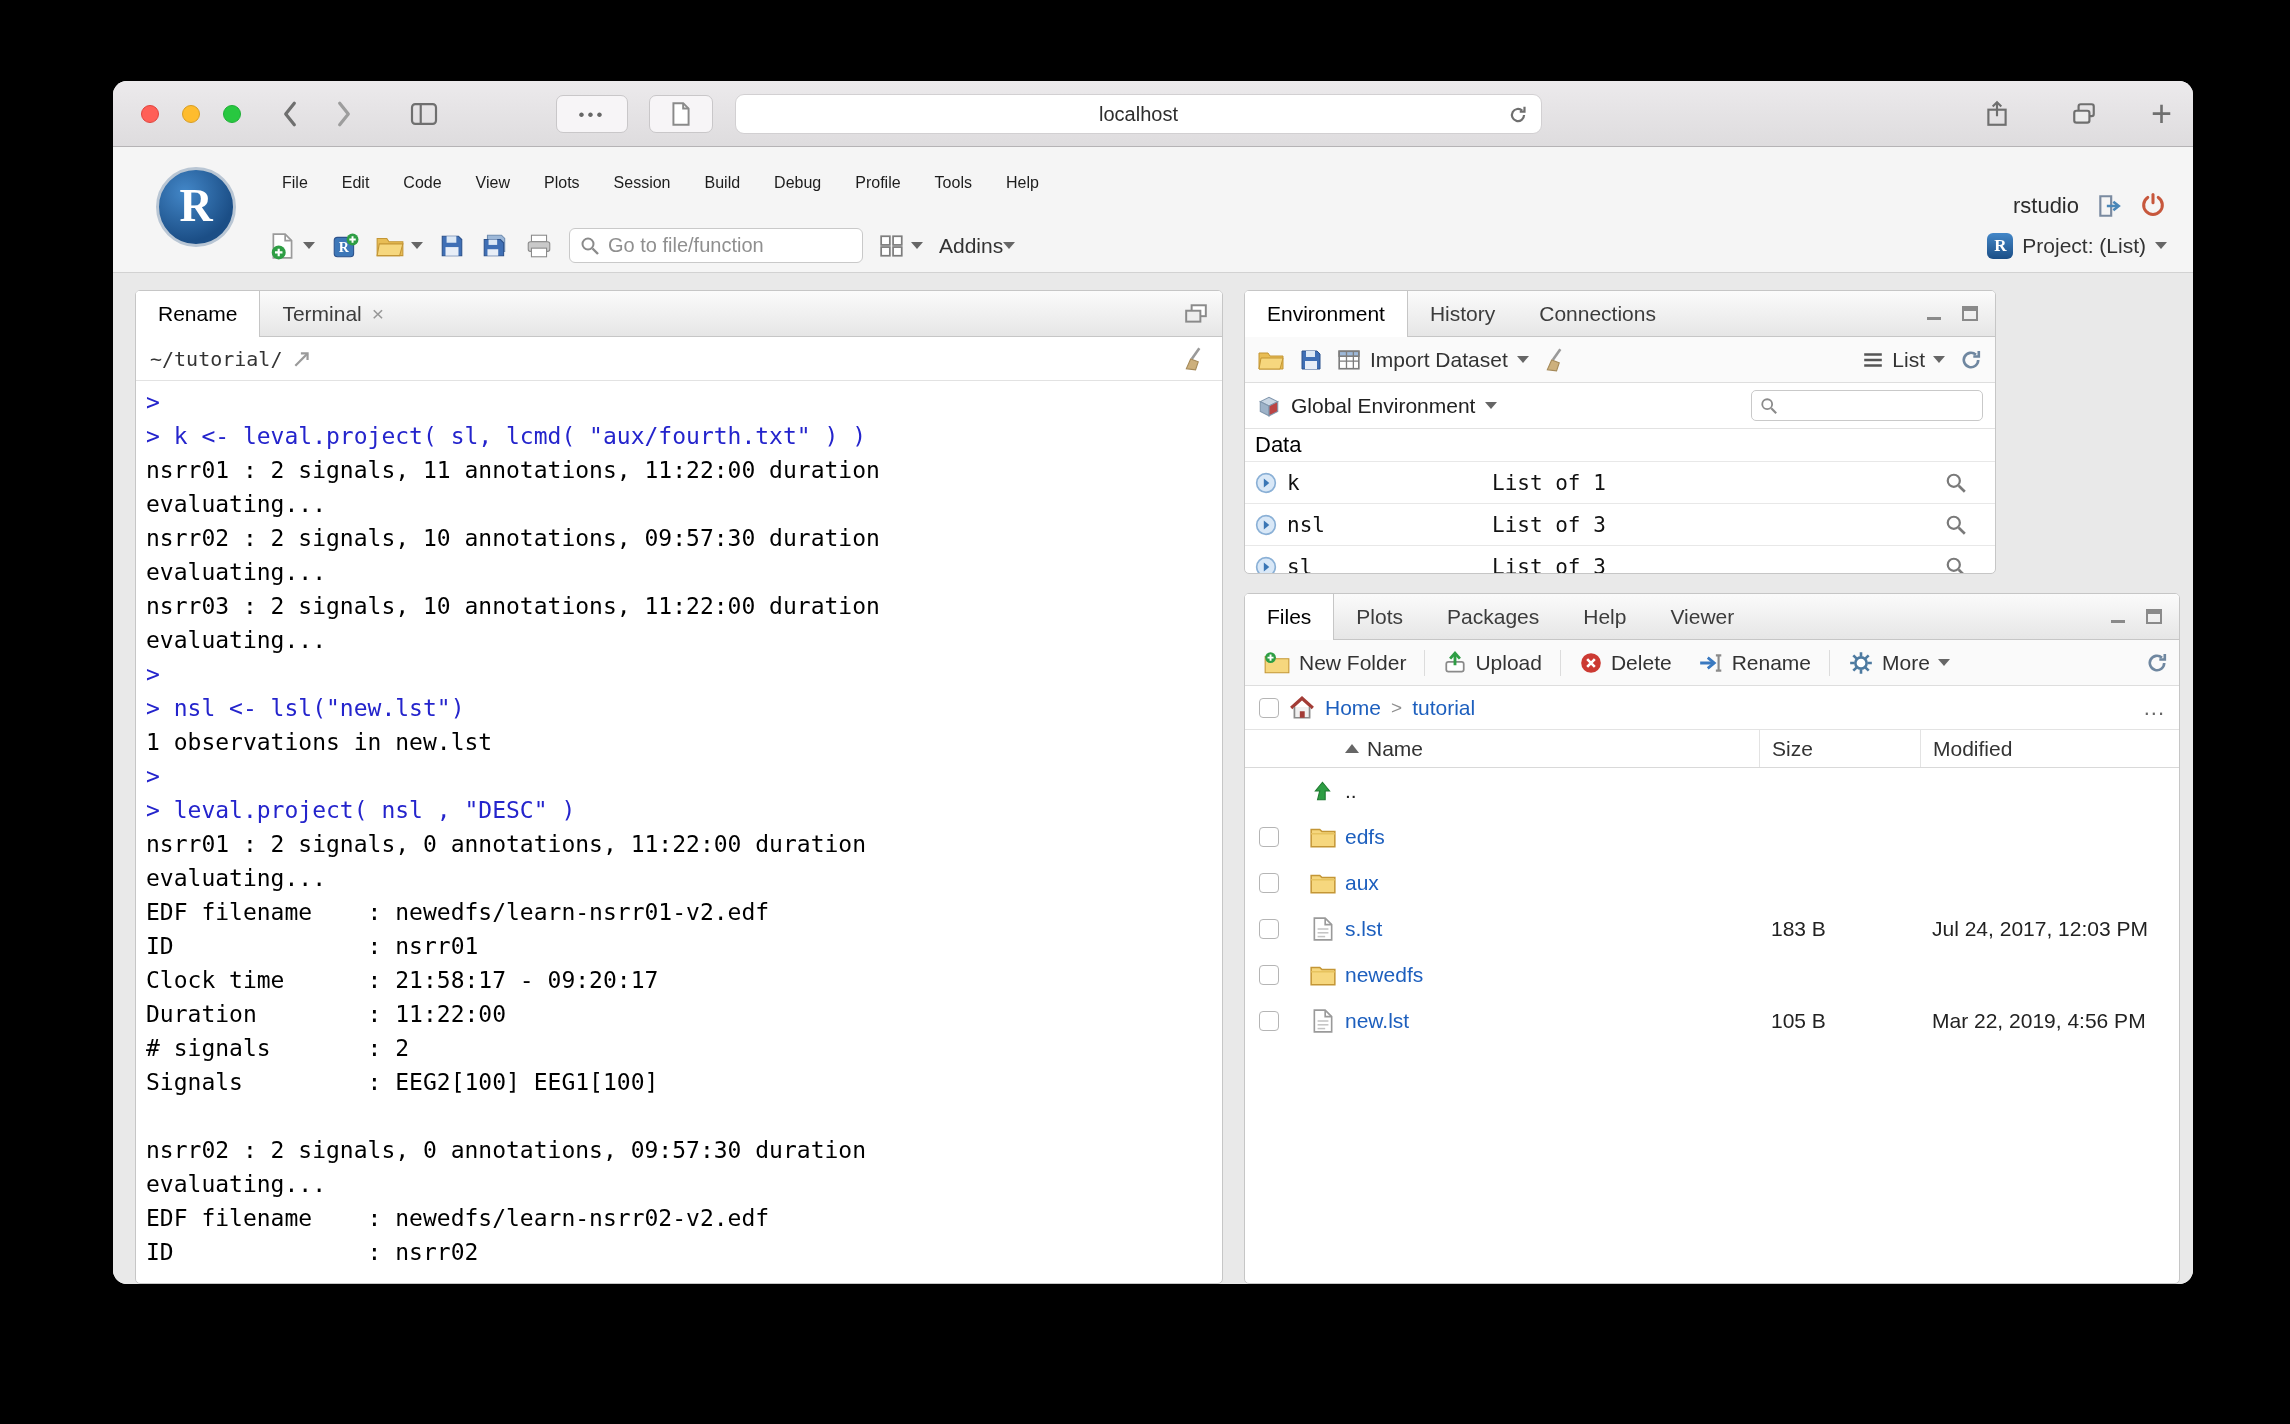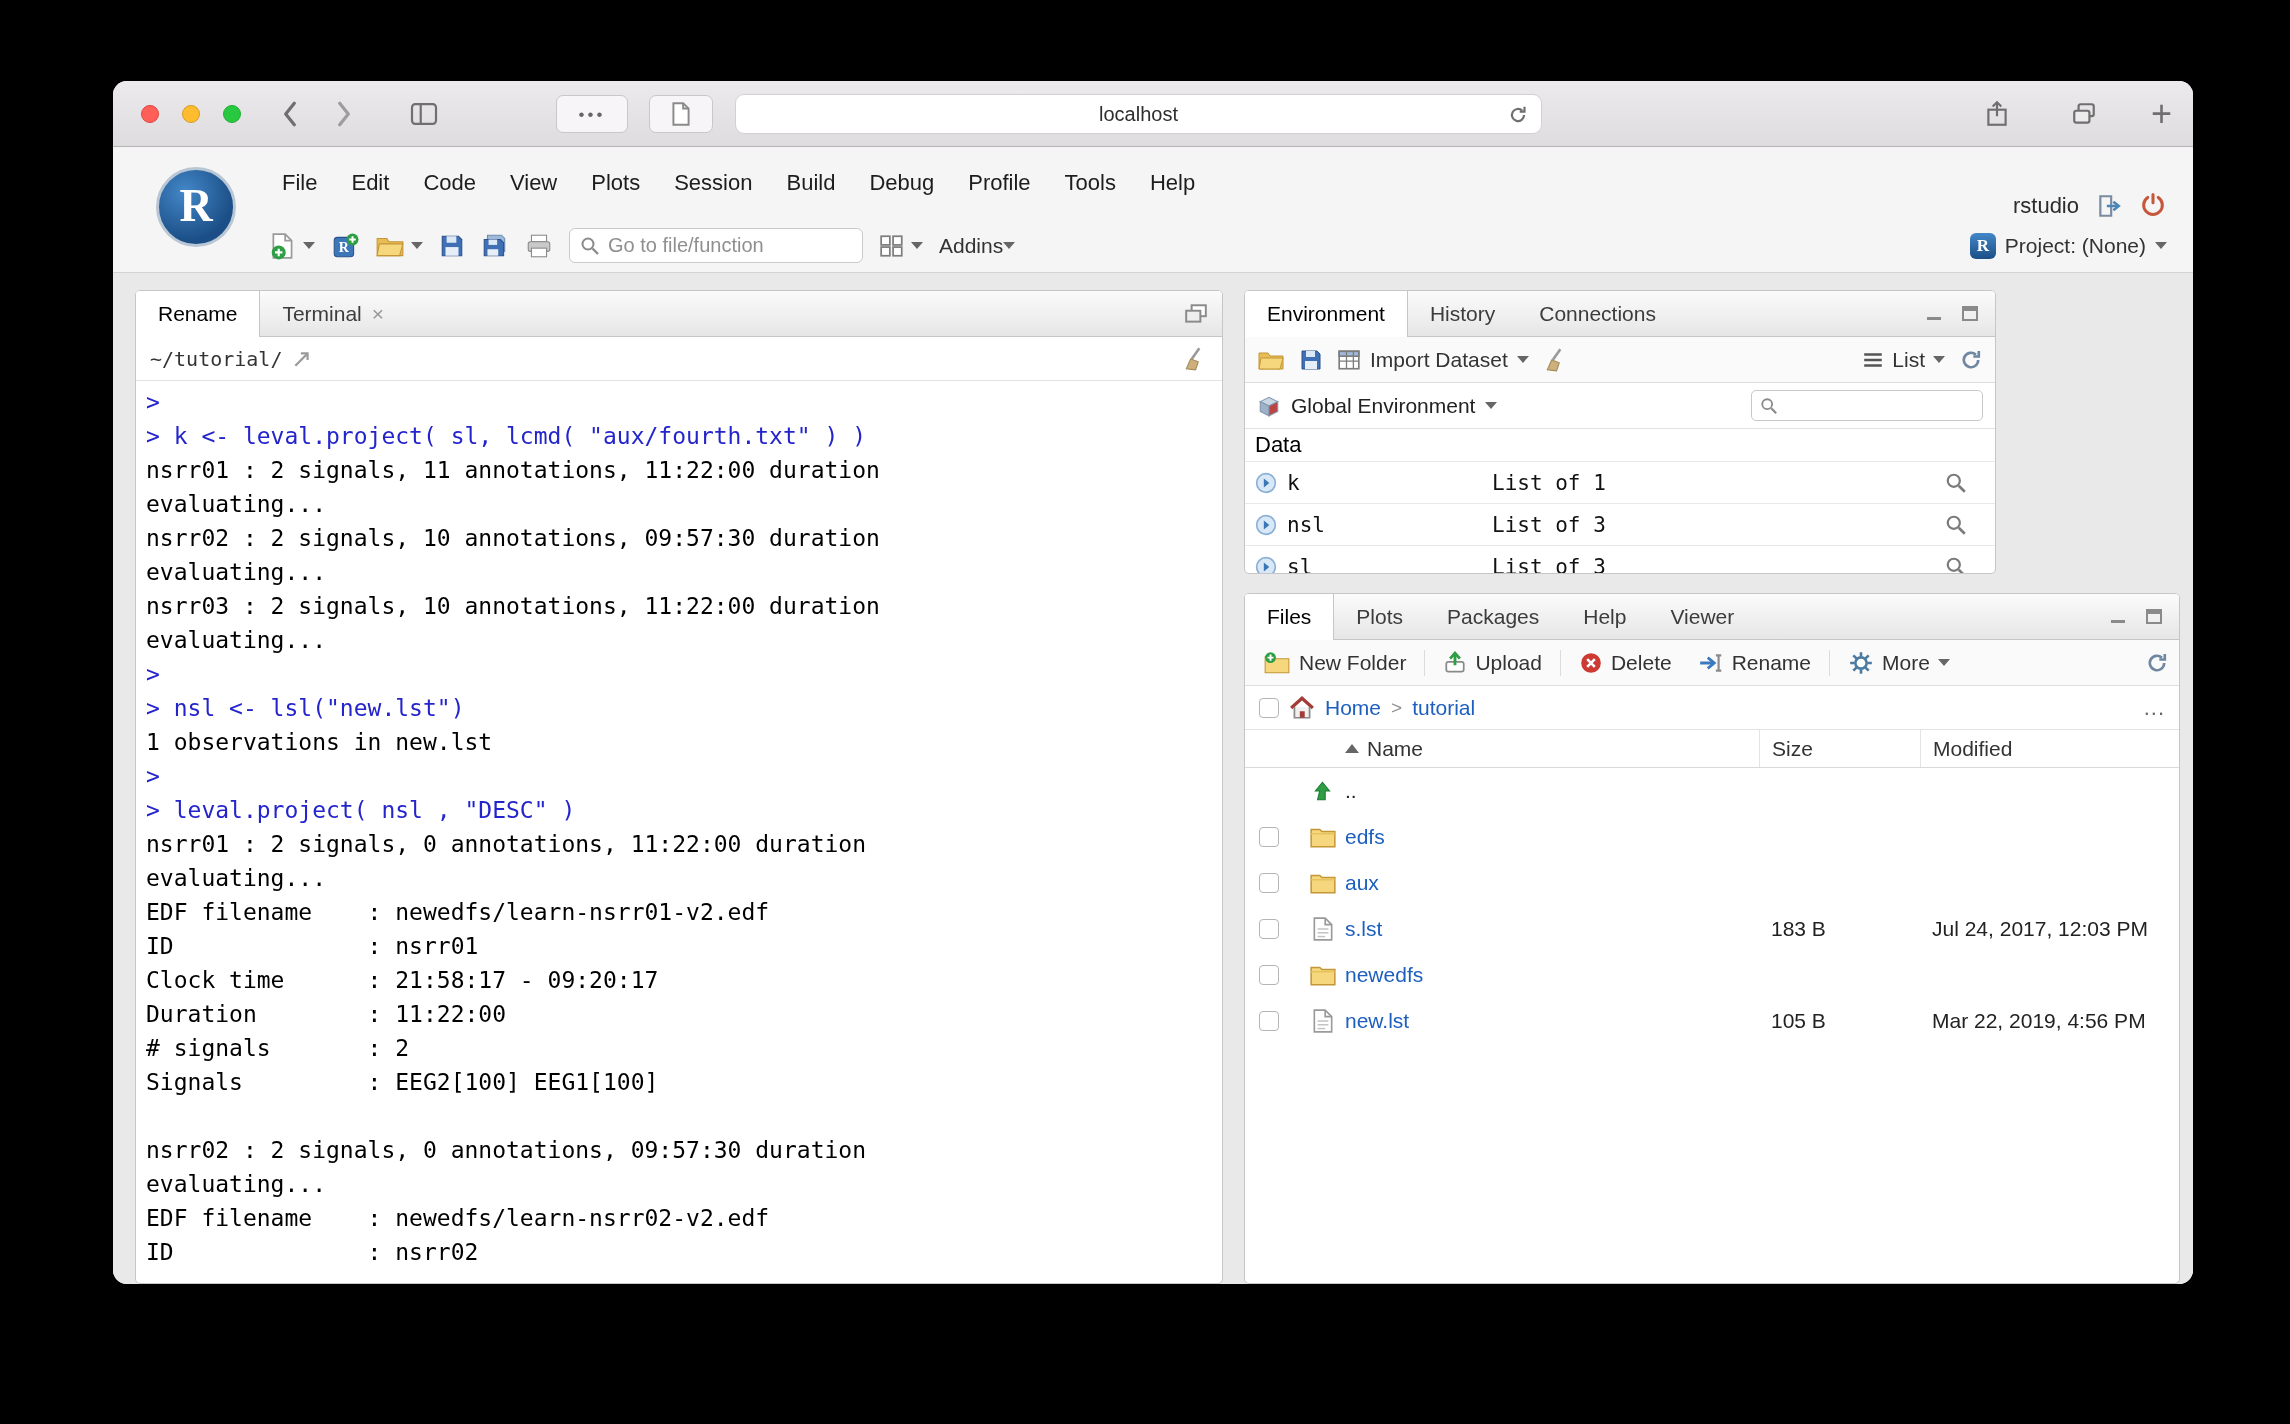--- a/index.html
+++ b/index.html
@@ -23,21 +23,21 @@
   .dots { font-size:17px; letter-spacing:3px; color:#676767; padding-top:2px; }
   .urlfield { left:622px; width:807px; height:40px; background:#fff; border:1px solid #d2d0d2; border-radius:9px;
               display:flex; align-items:center; justify-content:center; position:absolute; }
   .urlfield .addr { font-size:20px; color:#2e2e2e; }
   .urlfield .reload { position:absolute; right:12px; top:9px; }
   .plusbtn { font-size:36px; color:#6f6f6f; font-weight:300; }
 
   
   .rs-menubar { position:relative; height:72px; flex:0 0 72px; background:#f5f5f5; display:flex; align-items:center;
                 padding-left:152px; }
-  .menu-item { font-size:22px; color:#1d1d1d; padding:16px 17px; height:100%; display:flex; align-items:center; cursor:default; }
+  .menu-item { font-size:16px; color:#1d1d1d; padding:16px 17px; height:100%; display:flex; align-items:center; cursor:default; }
   .rlogo { position:absolute; left:43px; top:20px; width:80px; height:80px; border-radius:50%; z-index:5;
            background:radial-gradient(circle at 35% 30%, #4387c8, #1b4e86 70%); border:3px solid #b9c6d4;
            display:flex; align-items:center; justify-content:center; }
   .rlogo span { color:#fff; font-family:"Liberation Serif", serif; font-weight:bold; font-size:46px; padding-bottom:4px; }
   .menubar-right { position:absolute; right:26px; top:0; height:72px; display:flex; align-items:flex-end; gap:16px; }
   .user-label { font-size:22px; color:#2c2c2c; }
 
   .rs-toolbar { height:54px; flex:0 0 54px; background:#f5f5f5; border-bottom:1px solid #d2d2d2;
                 display:flex; align-items:center; padding-left:156px; gap:16px; position:relative; }
   .caret { width:0; height:0; border-left:6px solid transparent; border-right:6px solid transparent;
@@ -303,21 +303,21 @@
           </svg>
       </span>
         <span class="caret"></span>
     </div>
     <div class="tool-group" style="gap:0">
       <span style="font-size:21px; color:#333">Addins</span>
       <span class="caret"></span>
     </div>
     <div class="proj-sel">
       <span class="mini-r">R</span>
-      <span>Project: (None)</span>
+      <span>Project: (List)</span>
       <span class="caret"></span>
     </div>
   </div>
 
   <div class="rs-content">
 
     <div class="pane console-pane">
       <div class="tabbar">
         <div style="display:flex">
             <div class="tab active">

